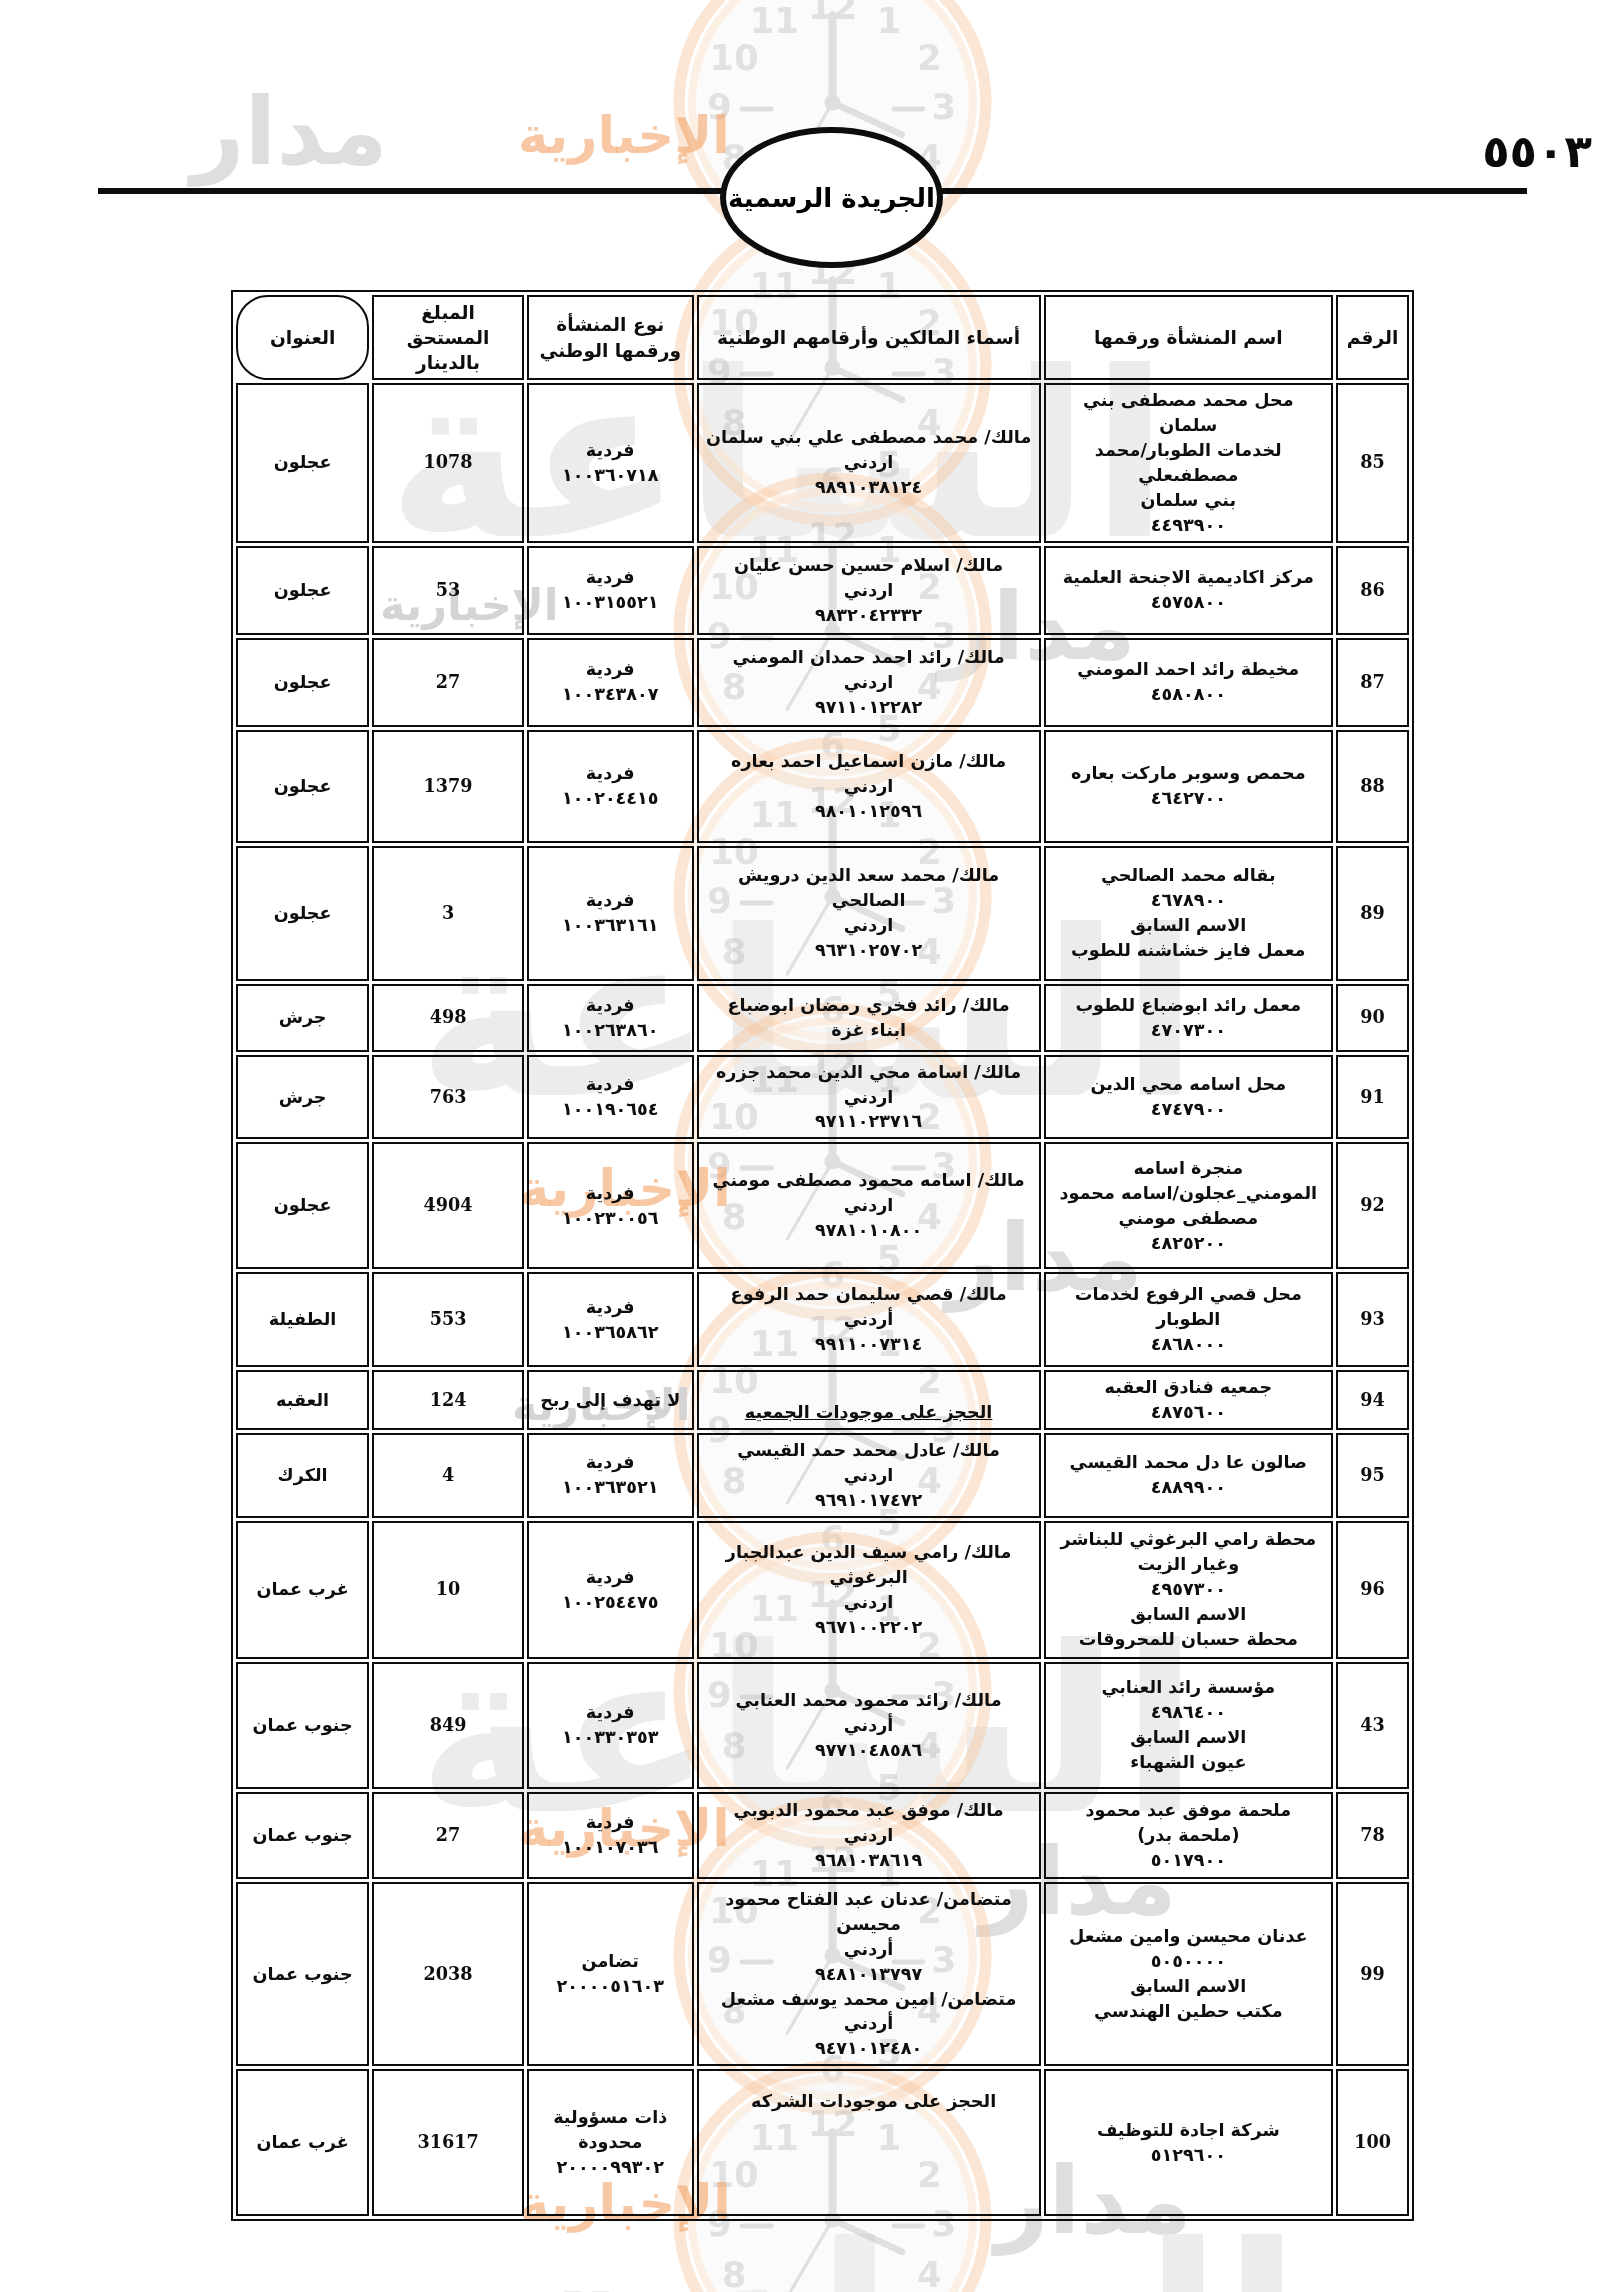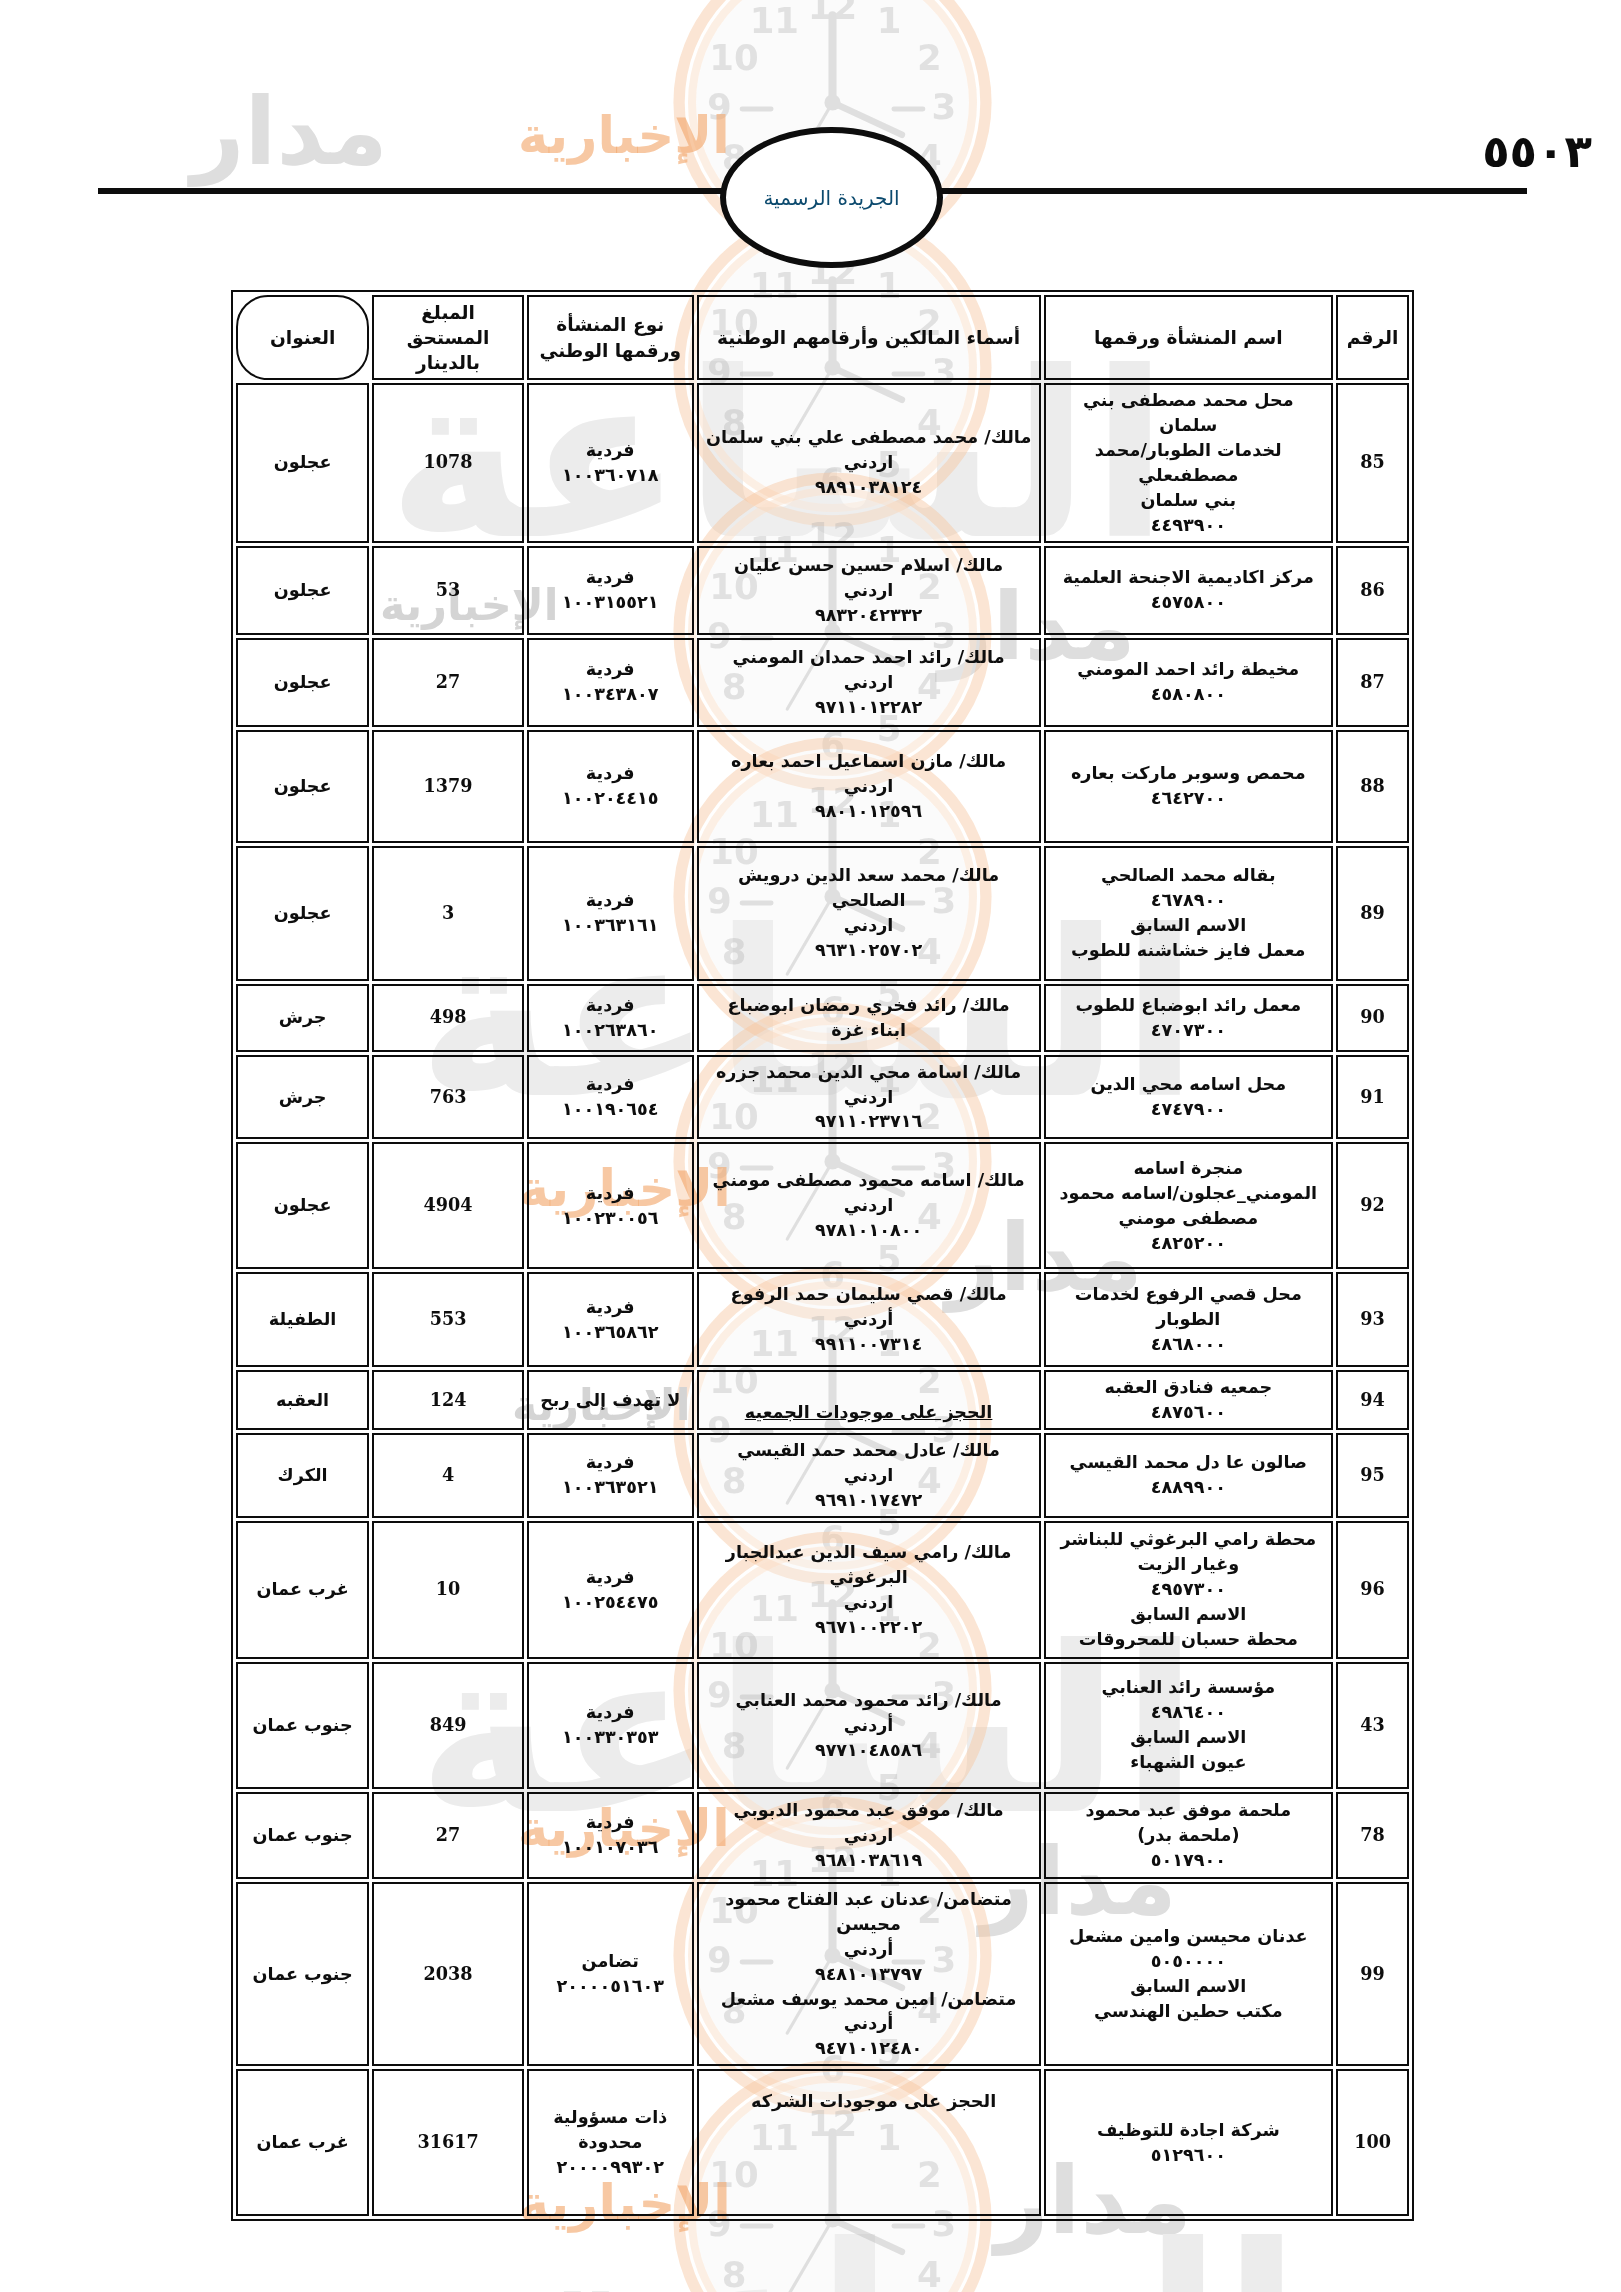--- a/index.html
+++ b/index.html
@@ -17,21 +17,21 @@
   }
   .top-rule {
     position:absolute; top:188px; left:98px; right:94px; height:5.9px;
     background:#0d0d0d; z-index:4;
   }
   .title-oval {
     position:absolute; top:127px; left:720px; width:223px; height:141px;
     border:6.9px solid #0d0d0d; border-radius:50%; background:#ffffff; z-index:5;
     display:flex; align-items:center; justify-content:center;
   }
-  .title-oval span { font-size:20px; font-weight:normal; color:#0c4a6e; }
+  .title-oval span { font-size:26px; font-weight:bold; color:#000000; }
 
   
   #wm-layer { position:absolute; inset:0; z-index:1; pointer-events:none; }
   .wm-word { position:absolute; font-weight:bold; white-space:nowrap; }
   .wm-saa   { font-size:230px; color:#ececec; z-index:1; }
   .wm-madar { font-size:93px;  color:#dedede; z-index:1; }
   .wm-ikh   { font-size:51px;  color:#f4b avoid; }
   .wm-ikh   { font-size:51px;  color:rgba(242,166,106,.62); z-index:2; }
   .wm-ikhg  { font-size:43px;  color:#d4d4d4; z-index:2; }
   .wm-clock { position:absolute; width:323px; height:323px; z-index:2; opacity:.55; }

